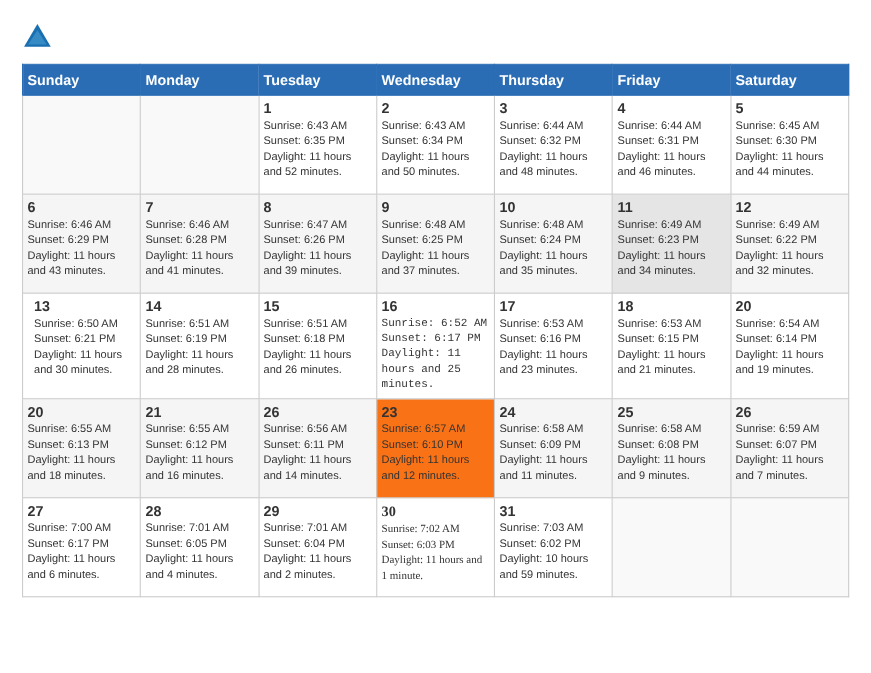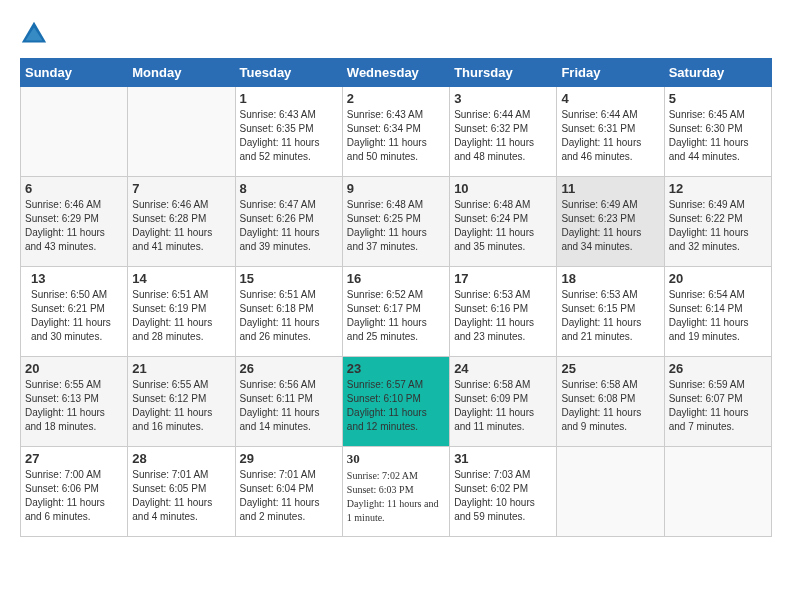--- a/index.html
+++ b/index.html
@@ -210,21 +210,21 @@
 Daylight: 11 hours and 28 minutes.</div>
         </td>
         <td style="background-color: rgb(255, 255, 255);">
           <span class="day-num">15</span>
           <div class="day-info" style="white-space: pre-line;">Sunrise: 6:51 AM
 Sunset: 6:18 PM
 Daylight: 11 hours and 26 minutes.</div>
         </td>
         <td style="background-color: rgb(255, 255, 255);">
           <span class="day-num">16</span>
-          <div class="day-info" style="white-space: pre-line;">Sunrise: 6:52 AM
+          <div class="day-info" style="white-space: pre-line; font-family: Liberation Mono, monospace;">Sunrise: 6:52 AM
 Sunset: 6:17 PM
 Daylight: 11 hours and 25 minutes.</div>
         </td>
         <td style="background-color: rgb(255, 255, 255);">
           <span class="day-num">17</span>
           <div class="day-info" style="white-space: pre-line;">Sunrise: 6:53 AM
 Sunset: 6:16 PM
 Daylight: 11 hours and 23 minutes.</div>
         </td>
         <td style="background-color: rgb(255, 255, 255);">
@@ -252,21 +252,21 @@
           <div class="day-info" style="white-space: pre-line;">Sunrise: 6:55 AM
 Sunset: 6:12 PM
 Daylight: 11 hours and 16 minutes.</div>
         </td>
         <td style="background-color: rgb(245, 245, 245);">
           <span class="day-num">26</span>
           <div class="day-info" style="white-space: pre-line;">Sunrise: 6:56 AM
 Sunset: 6:11 PM
 Daylight: 11 hours and 14 minutes.</div>
         </td>
-        <td style="background-color: #14b8a6;">
+        <td style="background-color: #f97316;">
           <span class="day-num">23</span>
           <div class="day-info" style="white-space: pre-line;">Sunrise: 6:57 AM
 Sunset: 6:10 PM
 Daylight: 11 hours and 12 minutes.</div>
         </td>
         <td style="background-color: rgb(245, 245, 245);">
           <span class="day-num">24</span>
           <div class="day-info" style="white-space: pre-line;">Sunrise: 6:58 AM
 Sunset: 6:09 PM
 Daylight: 11 hours and 11 minutes.</div>
@@ -281,21 +281,21 @@
           <span class="day-num">26</span>
           <div class="day-info" style="white-space: pre-line;">Sunrise: 6:59 AM
 Sunset: 6:07 PM
 Daylight: 11 hours and 7 minutes.</div>
         </td>
       </tr>
       <tr>
         <td style="background-color: rgb(255, 255, 255);">
           <span class="day-num">27</span>
           <div class="day-info" style="white-space: pre-line;">Sunrise: 7:00 AM
-Sunset: 6:06 PM
+Sunset: 6:17 PM
 Daylight: 11 hours and 6 minutes.</div>
         </td>
         <td style="background-color: rgb(255, 255, 255);">
           <span class="day-num">28</span>
           <div class="day-info" style="white-space: pre-line;">Sunrise: 7:01 AM
 Sunset: 6:05 PM
 Daylight: 11 hours and 4 minutes.</div>
         </td>
         <td style="background-color: rgb(255, 255, 255);">
           <span class="day-num">29</span>

